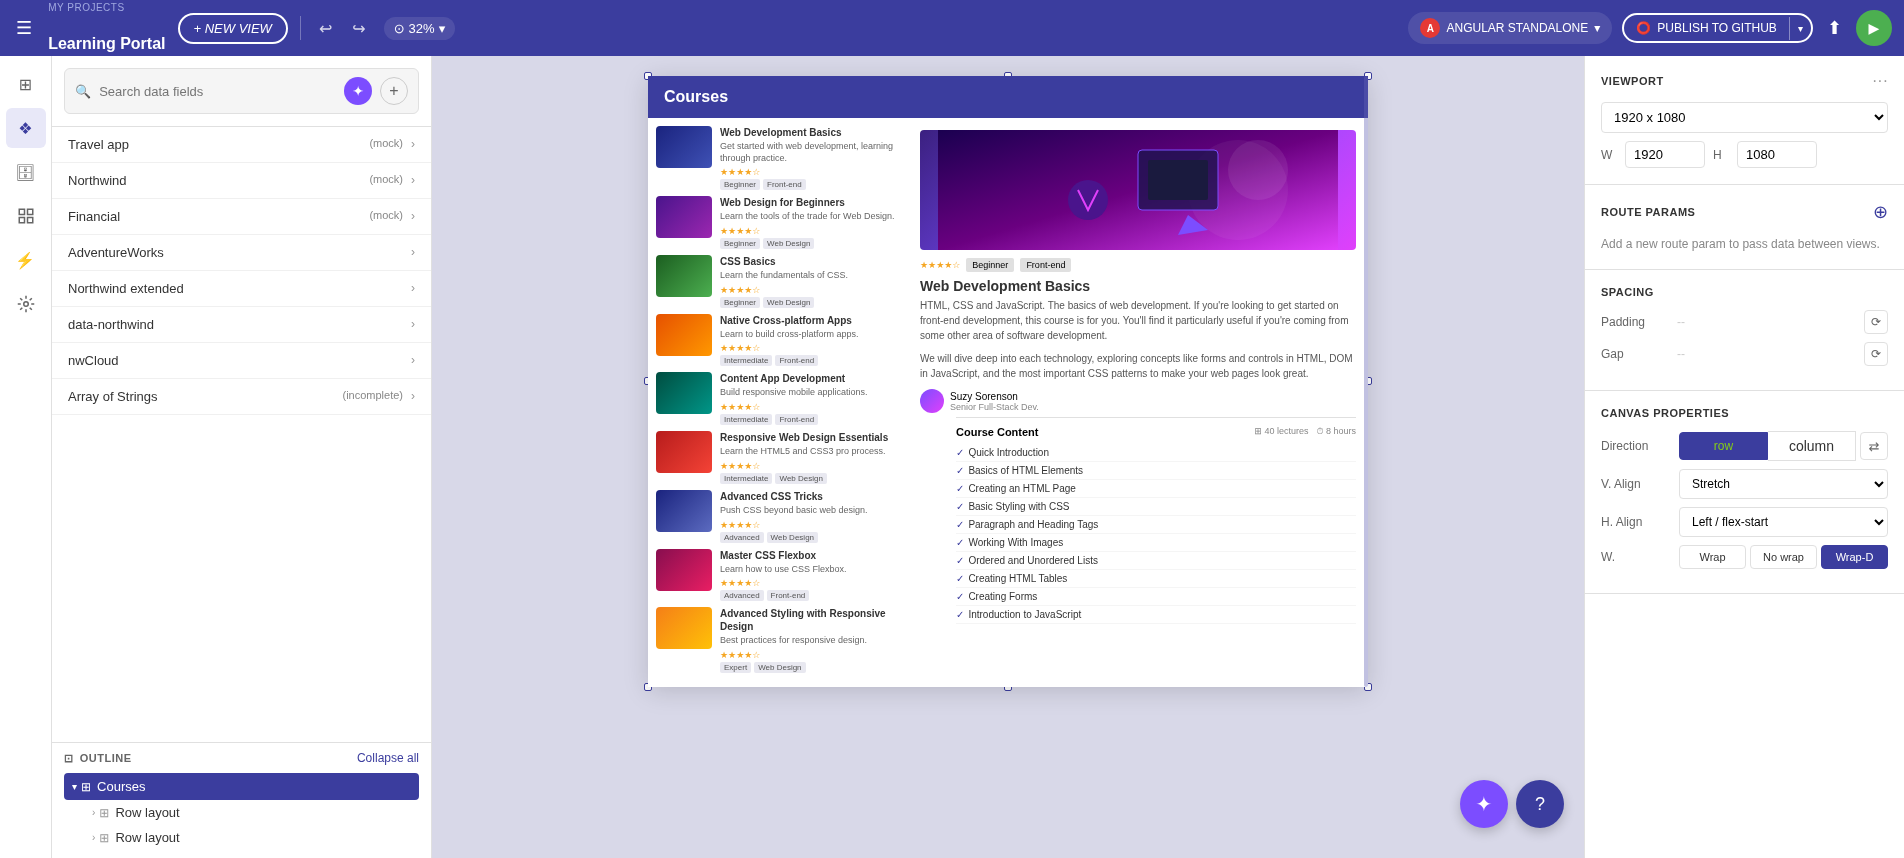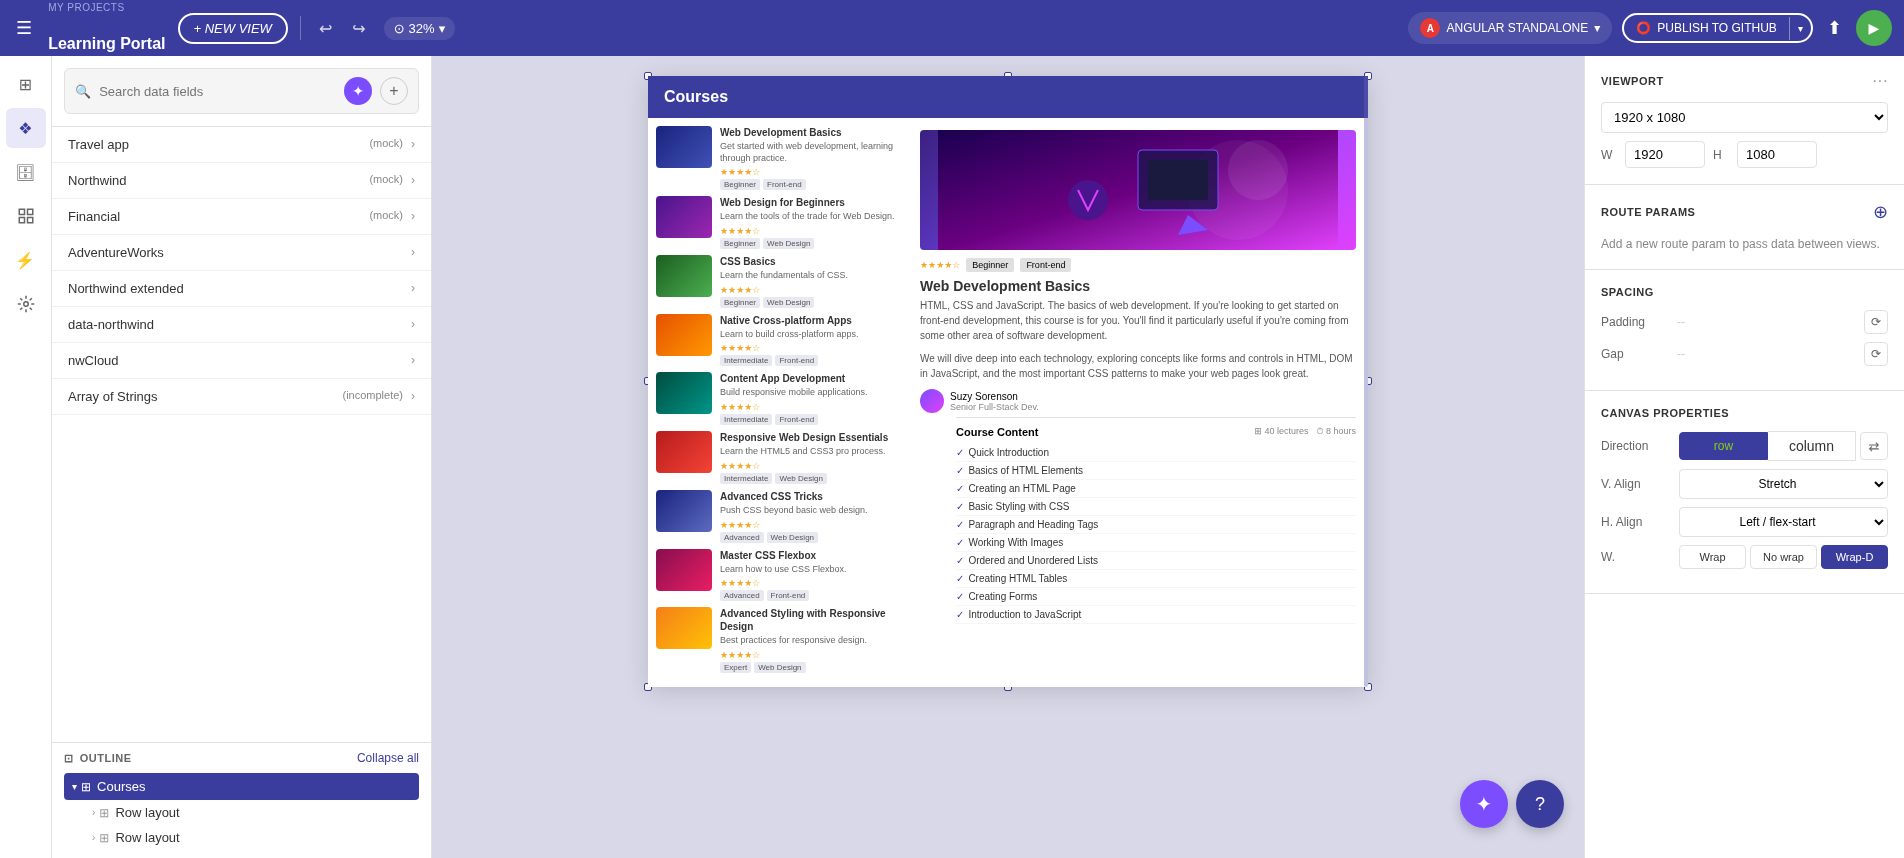--- a/index.html
+++ b/index.html
@@ -157,21 +157,21 @@
       cursor: pointer; background: white; color: #333;
     }
     .dir-btn:first-child { border-radius: 4px 0 0 4px; }
     .dir-btn.active { background: #3b3d9e; color: #84cc16; border-color: #3b3d9e; }
     .dir-swap { width: 28px; height: 28px; border: 1px solid #e0e0e0; border-radius: 4px; display: flex; align-items: center; justify-content: center; cursor: pointer; font-size: 13px; color: #666; margin-left: 4px; flex-shrink: 0; }
 
     .prop-row { display: flex; align-items: center; gap: 8px; margin-bottom: 8px; }
     .prop-label { font-size: 12px; color: #666; width: 70px; }
     .prop-select {
       flex: 1; padding: 6px 8px; border: 1px solid #e0e0e0; border-radius: 4px;
-      font-size: 12px; background: white; cursor: pointer; text-align: center;
+      font-size: 12px; background: white; cursor: pointer;
     }
 
     .wrap-row { display: flex; gap: 4px; margin-top: 4px; }
     .wrap-btn {
       flex: 1; padding: 5px 4px; border: 1px solid #e0e0e0; border-radius: 4px;
       font-size: 11px; cursor: pointer; background: white; color: #333; text-align: center;
     }
     .wrap-btn.active { background: #3b3d9e; color: white; border-color: #3b3d9e; }
 
     

